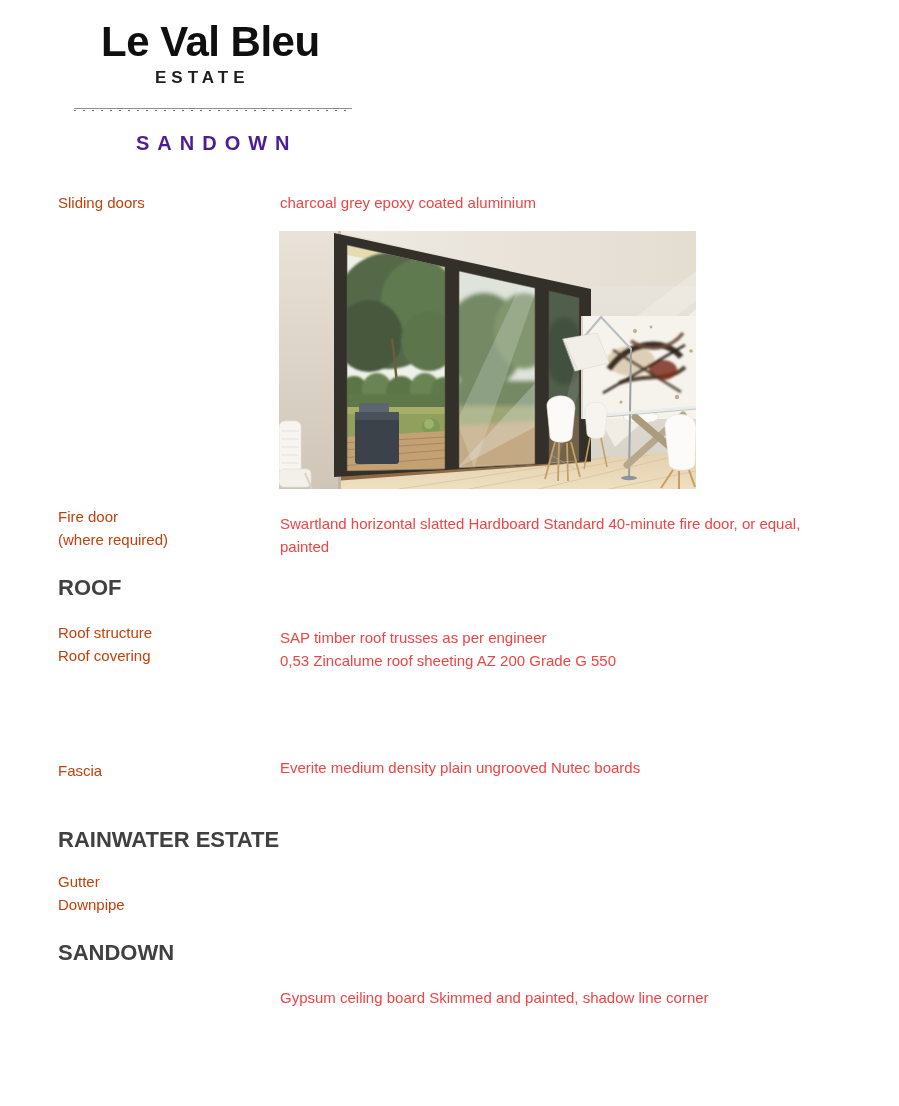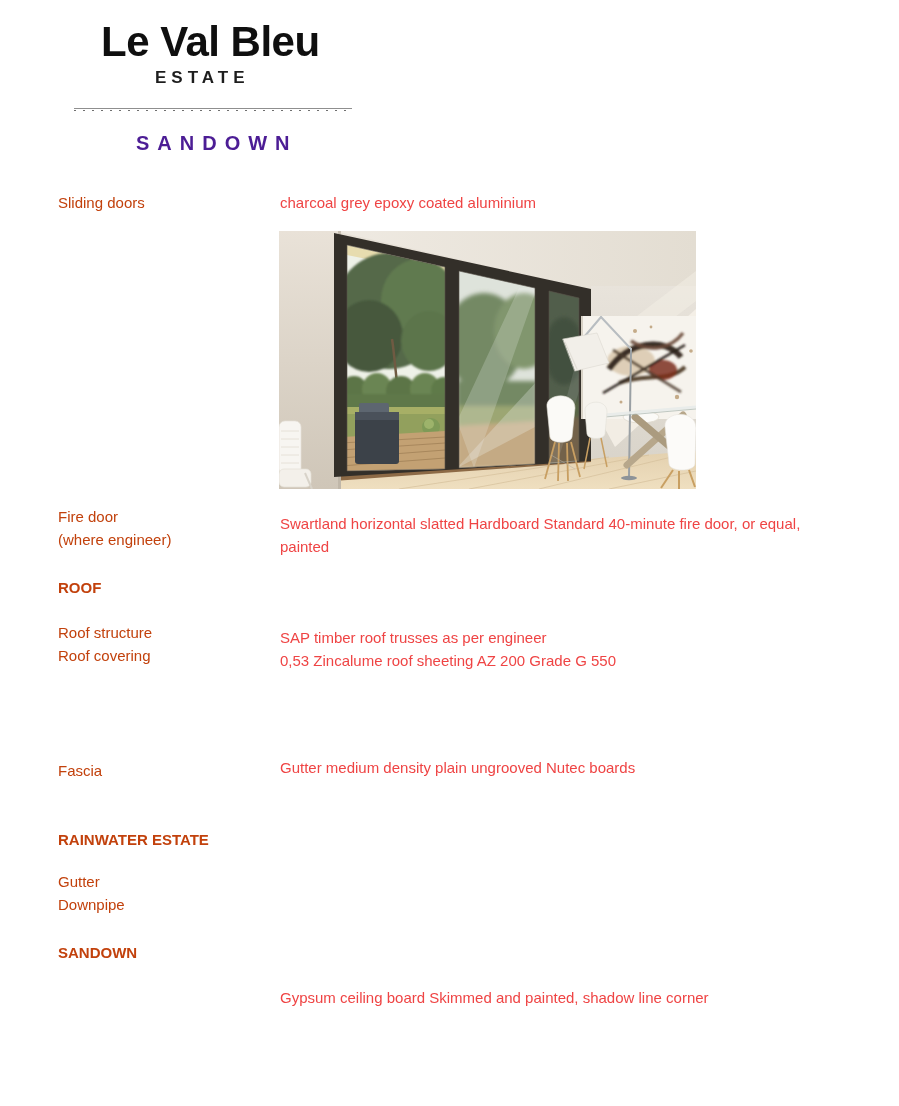--- a/index.html
+++ b/index.html
@@ -42,21 +42,21 @@
     font-size:15px;line-height:22.5px;color:#c2410c;
     white-space:pre-line;
   }
   .value{
     position:absolute;left:268px;width:620px;
     font-size:15px;line-height:22.5px;color:#ef4444;
     white-space:pre-line;
   }
   .heading{
     position:absolute;left:46px;
-    font-size:15px;line-height:22px;font-weight:700;color:#c2410c;
+    font-size:22px;line-height:22px;font-weight:700;color:#404040;
     white-space:nowrap;
   }
   .photo{
     position:absolute;left:267px;top:215px;width:417px;height:258px;
     margin:0;padding:0;line-height:0;
   }
   .photo svg{display:block;}
 </style>
 </head>
 <body>
@@ -268,32 +268,32 @@
             <line x1="2" y1="224" x2="20" y2="224"></line>
           <line x1="2" y1="232" x2="20" y2="232"></line>
         </g>
         <rect x="0" y="238" width="32" height="18" rx="5" fill="#f3f0ea" stroke="#e4dfd6" stroke-width="0.7"></rect>
         <line x1="26" y1="242" x2="33" y2="258" stroke="#d8d3c9" stroke-width="2"></line>
       </g>
     </svg>
   </figure>
 
   <div class="label" style="top:490px">Fire door
-(where engineer)</div>
+(where required)</div>
   <div class="value" style="top:497px">Swartland horizontal slatted Hardboard Standard 40-minute fire door, or equal,
 painted</div>
 
   <div class="heading" style="top:561px">ROOF</div>
   <div class="label" style="top:606px">Roof structure
 Roof covering</div>
   <div class="value" style="top:611px">SAP timber roof trusses as per engineer
 0,53 Zincalume roof sheeting AZ 200 Grade G 550</div>
 
   <div class="label" style="top:744px">Fascia</div>
-  <div class="value" style="top:741px">Gutter medium density plain ungrooved Nutec boards</div>
+  <div class="value" style="top:741px">Everite medium density plain ungrooved Nutec boards</div>
 
   <div class="heading" style="top:813px">RAINWATER ESTATE</div>
   <div class="label" style="top:855px">Gutter
 Downpipe</div>
 
   <div class="heading" style="top:926px">SANDOWN</div>
   <div class="value" style="top:971px">Gypsum ceiling board Skimmed and painted, shadow line corner</div>
 
 </div>
 

